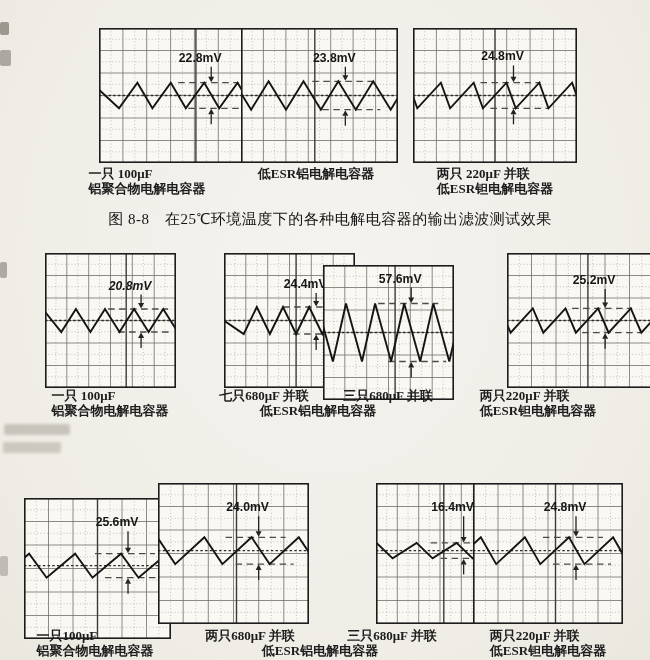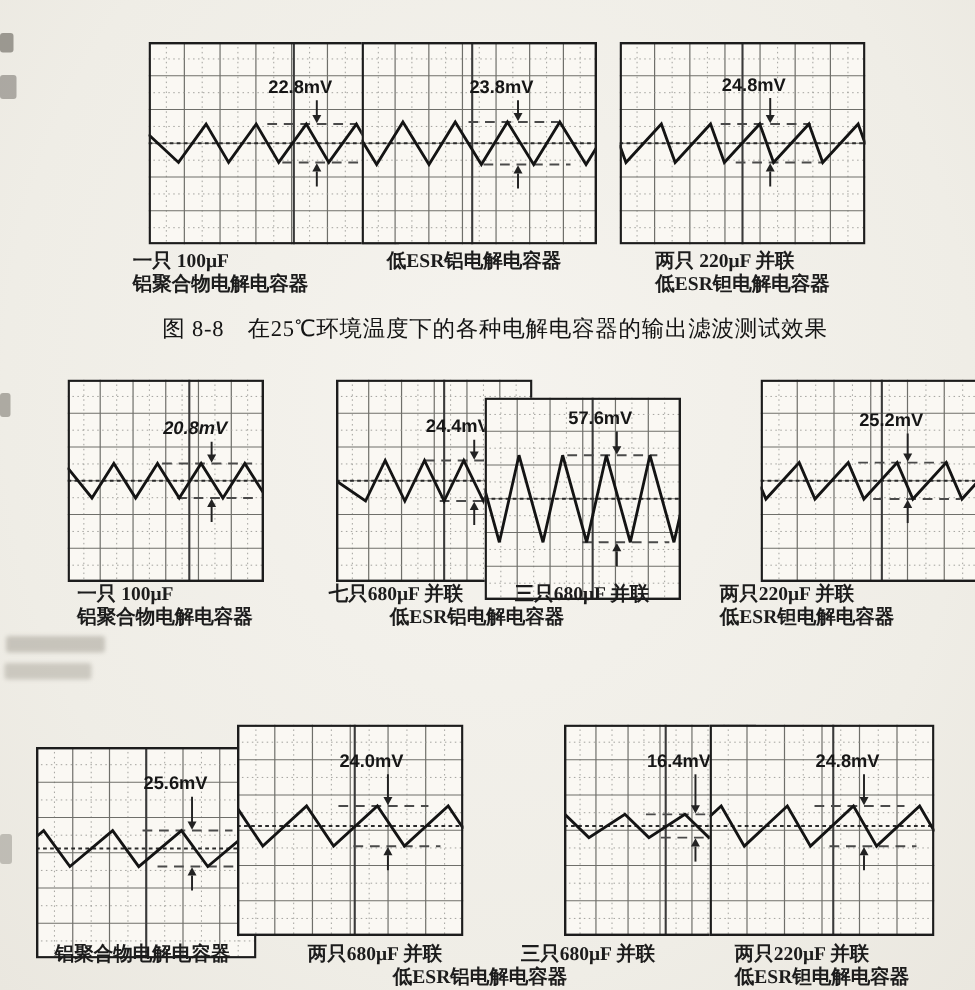--- a/index.html
+++ b/index.html
@@ -477,20 +477,21 @@
   <div class="cap" style="left:388px;top:388px">
     <div>三只680μF 并联</div>
   </div>
   <div class="cap" style="left:318px;top:403px">低ESR铝电解电容器</div>
   <div class="cap" style="left:538px;top:388px">
     <div>两只220μF 并联</div>
     <div>低ESR钽电解电容器</div>
   </div>
 
   <div class="cap" style="left:95px;top:628px">
+    <div>一只100μF</div>
     <div>铝聚合物电解电容器</div>
   </div>
   <div class="cap" style="left:250px;top:628px">
     <div>两只680μF 并联</div>
   </div>
   <div class="cap" style="left:392px;top:628px">
     <div>三只680μF 并联</div>
   </div>
   <div class="cap" style="left:320px;top:643px">低ESR铝电解电容器</div>
   <div class="cap" style="left:548px;top:628px">

